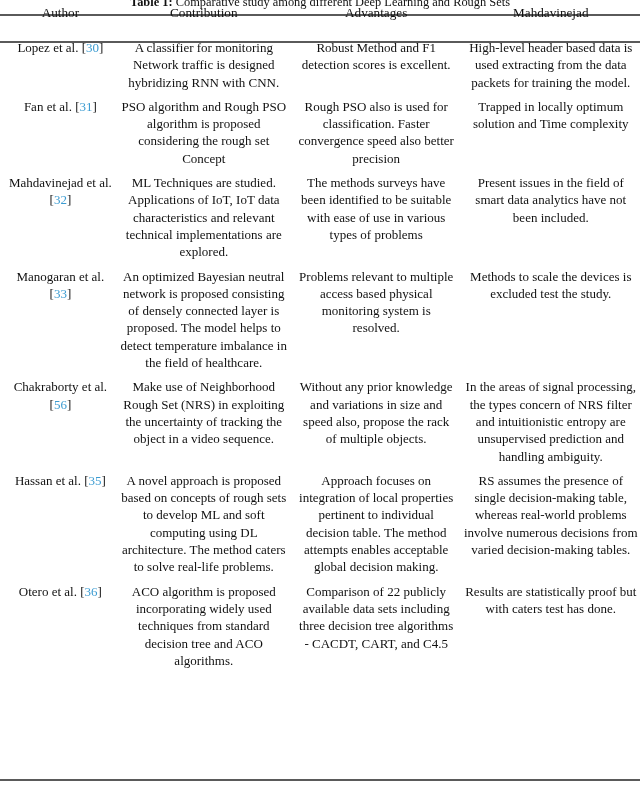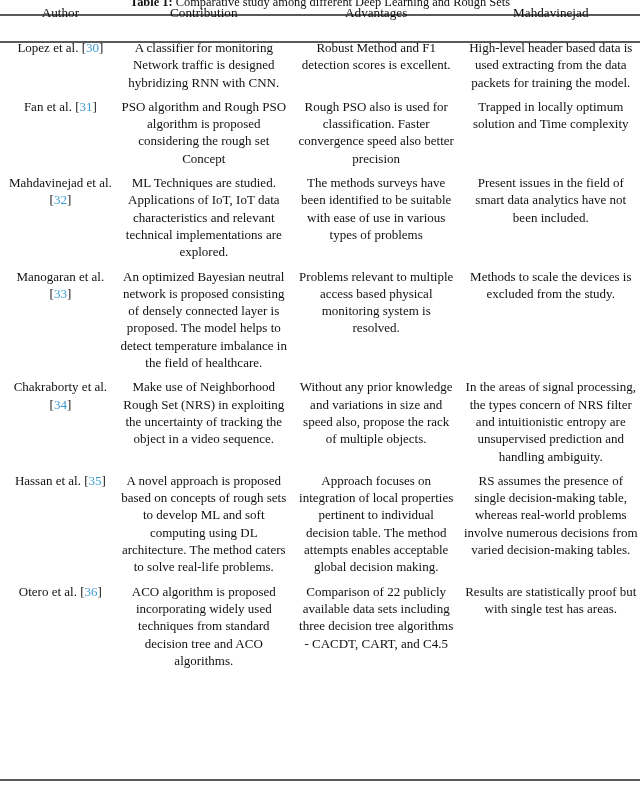--- a/index.html
+++ b/index.html
@@ -143,36 +143,36 @@
         <tr class="body-row">
           <td class="c-author pad-left"><span>Mahdavinejad et al.</span> <span class="cite"><span class="brk">[</span><span>32</span><span class="brk">]</span></span></td>
           <td class="c-contrib">ML Techniques are studied. Applications of IoT, IoT data characteristics and relevant technical implementations are explored.</td>
           <td class="c-adv">The methods surveys have been identified to be suitable with ease of use in various types of problems</td>
           <td class="c-dis">Present issues in the field of smart data analytics have not been included.</td>
         </tr>
         <tr class="body-row">
           <td class="c-author pad-left"><span>Manogaran et al.</span> <span class="cite"><span class="brk">[</span><span>33</span><span class="brk">]</span></span></td>
           <td class="c-contrib">An optimized Bayesian neutral network is proposed consisting of densely connected layer is proposed. The model helps to detect temperature imbalance in the field of healthcare.</td>
           <td class="c-adv">Problems relevant to multiple access based physical monitoring system is resolved.</td>
-          <td class="c-dis">Methods to scale the devices is excluded from the study.</td>
+          <td class="c-dis">Methods to scale the devices is excluded test the study.</td>
         </tr>
         <tr class="body-row">
-          <td class="c-author pad-left"><span>Chakraborty et al.</span> <span class="cite"><span class="brk">[</span><span>34</span><span class="brk">]</span></span></td>
+          <td class="c-author pad-left"><span>Chakraborty et al.</span> <span class="cite"><span class="brk">[</span><span>56</span><span class="brk">]</span></span></td>
           <td class="c-contrib">Make use of Neighborhood Rough Set (NRS) in exploiting the uncertainty of tracking the object in a video sequence.</td>
           <td class="c-adv">Without any prior knowledge and variations in size and speed also, propose the rack of multiple objects.</td>
           <td class="c-dis">In the areas of signal processing, the types concern of NRS filter and intuitionistic entropy are unsupervised prediction and handling ambiguity.</td>
         </tr>
         <tr class="body-row">
           <td class="c-author pad-left"><span>Hassan et al.</span> <span class="cite"><span class="brk">[</span><span>35</span><span class="brk">]</span></span></td>
           <td class="c-contrib">A novel approach is proposed based on concepts of rough sets to develop ML and soft computing using DL architecture. The method caters to solve real-life problems.</td>
           <td class="c-adv">Approach focuses on integration of local properties pertinent to individual decision table. The method attempts enables acceptable global decision making.</td>
           <td class="c-dis">RS assumes the presence of single decision-making table, whereas real-world problems involve numerous decisions from varied decision-making tables.</td>
         </tr>
         <tr class="body-row">
           <td class="c-author pad-left"><span>Otero et al.</span> <span class="cite"><span class="brk">[</span><span>36</span><span class="brk">]</span></span></td>
           <td class="c-contrib">ACO algorithm is proposed incorporating widely used techniques from standard decision tree and ACO algorithms.</td>
           <td class="c-adv">Comparison of 22 publicly available data sets including three decision tree algorithms - CACDT, CART, and C4.5</td>
-          <td class="c-dis">Results are statistically proof but with single test has areas.</td>
+          <td class="c-dis">Results are statistically proof but with caters test has done.</td>
         </tr>
       </tbody>
   </table>
 
 </div>
 
 </body></html>

